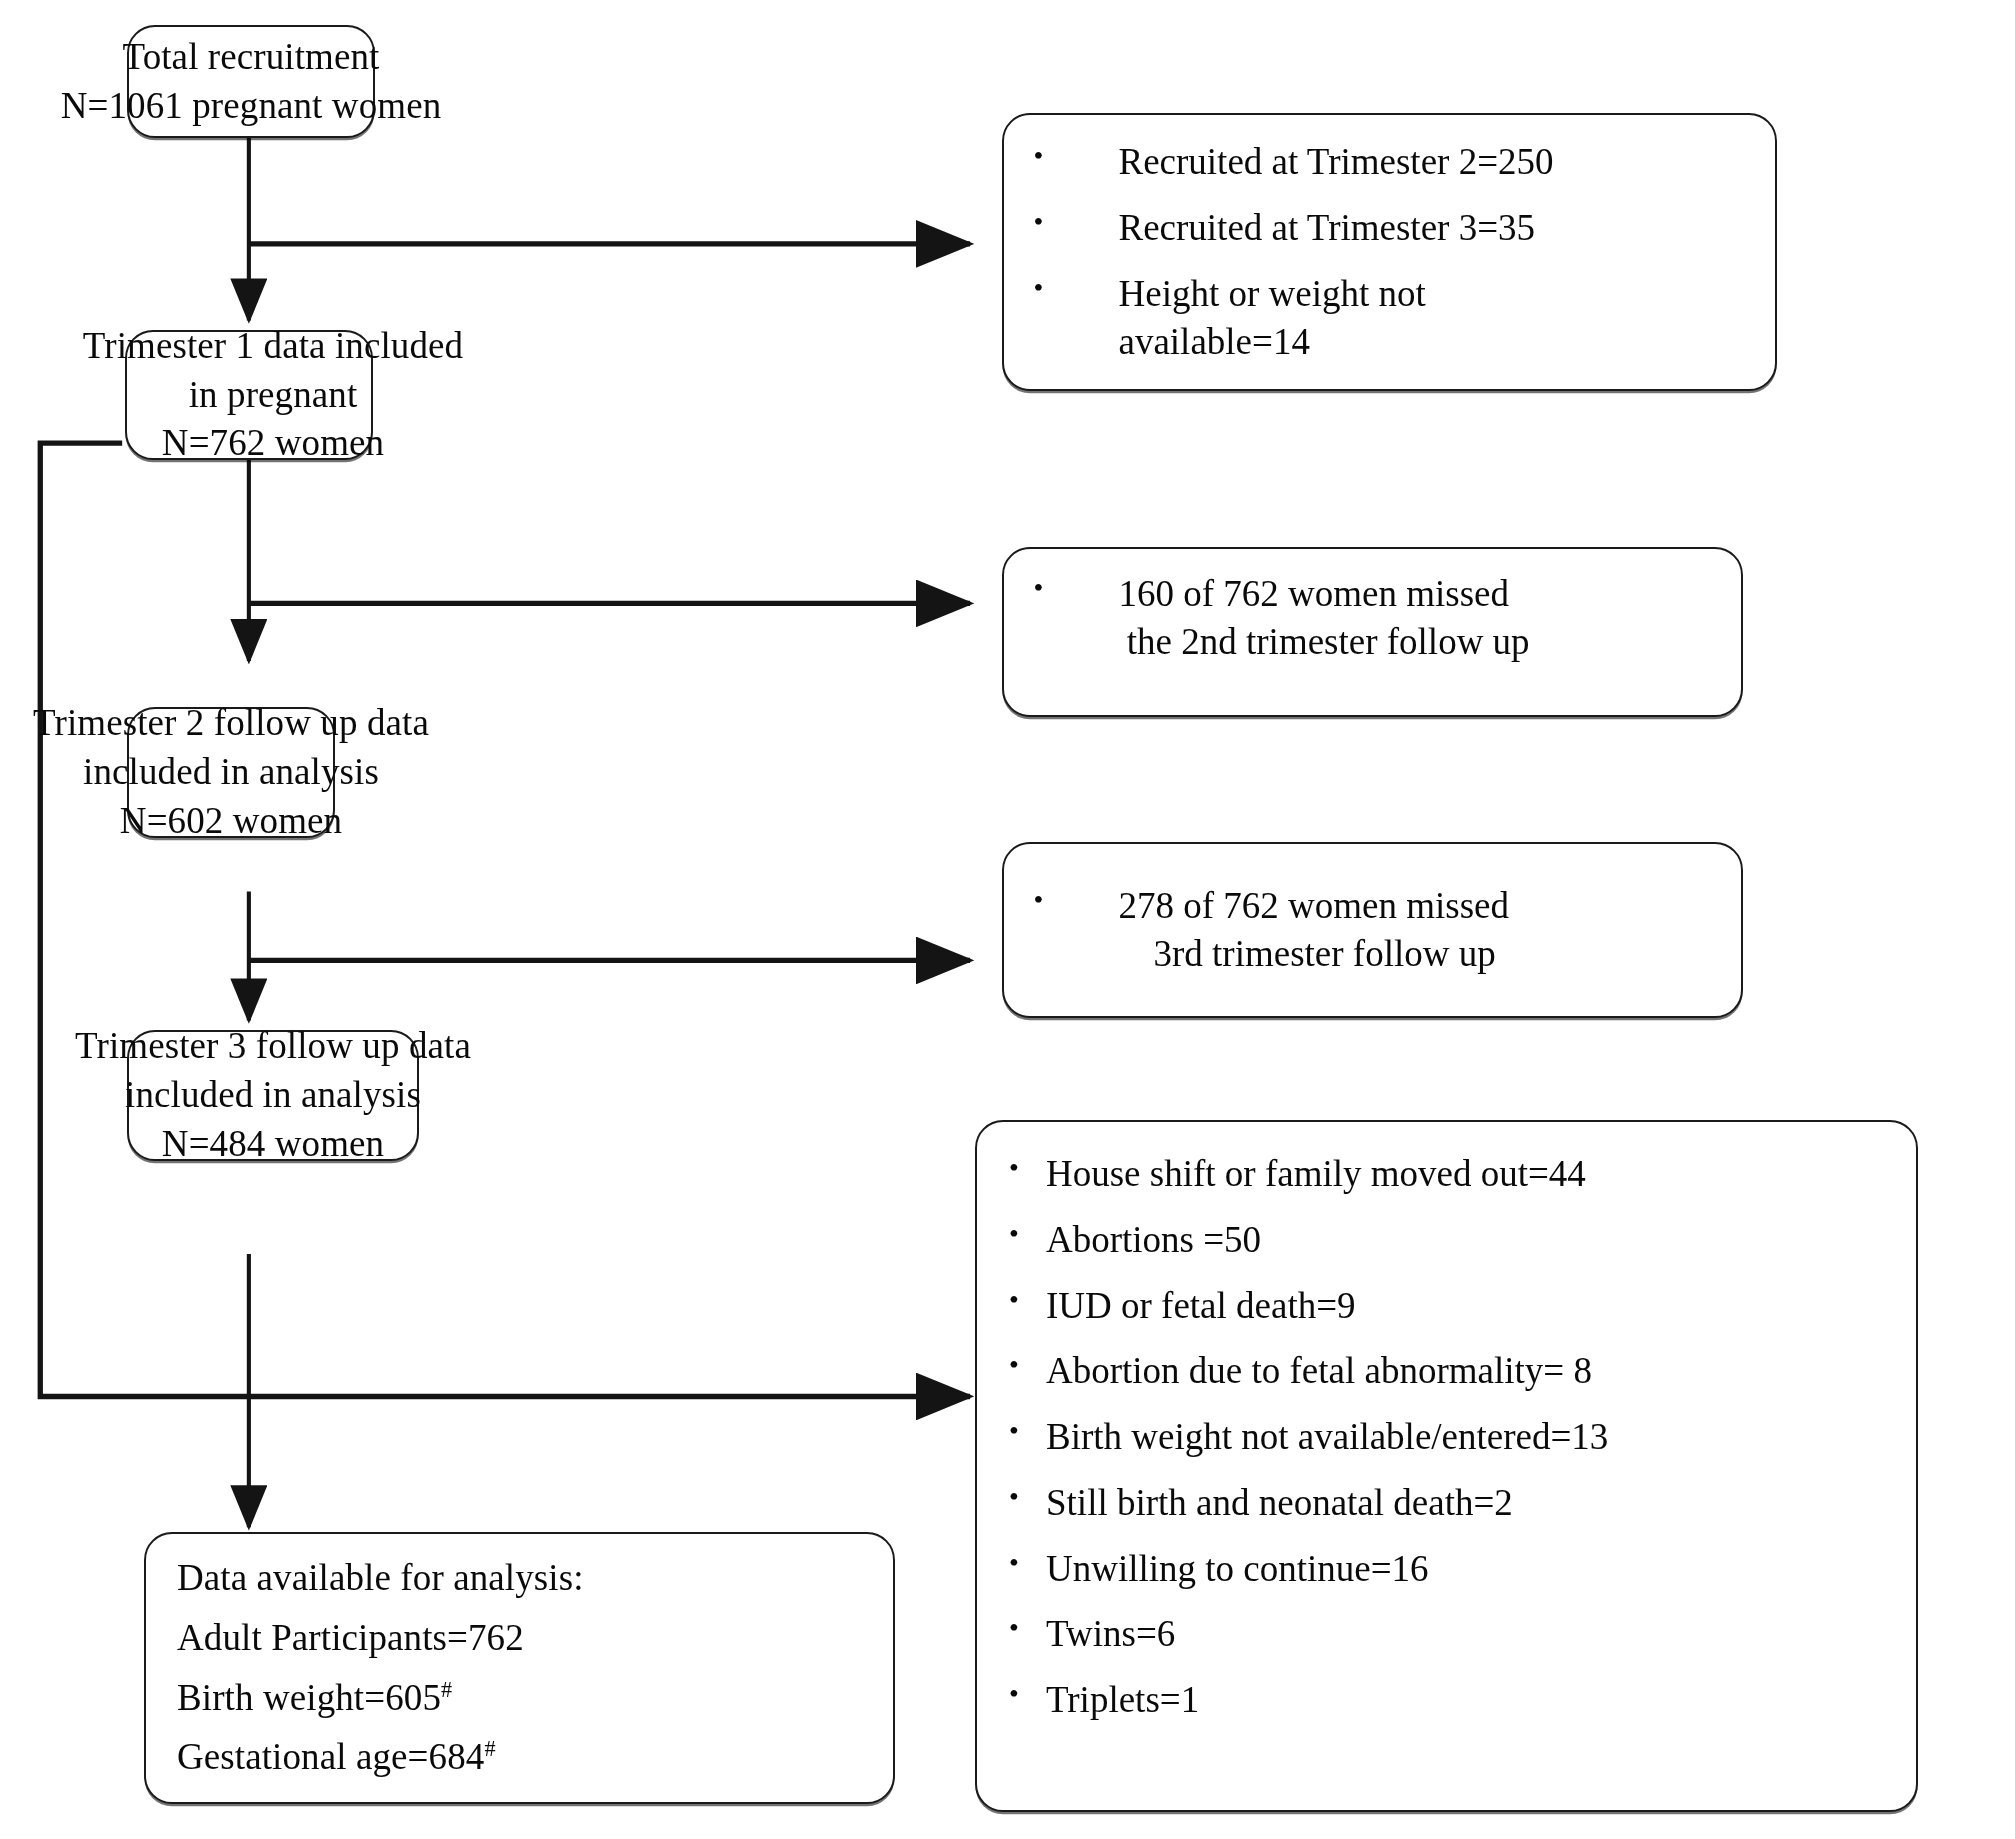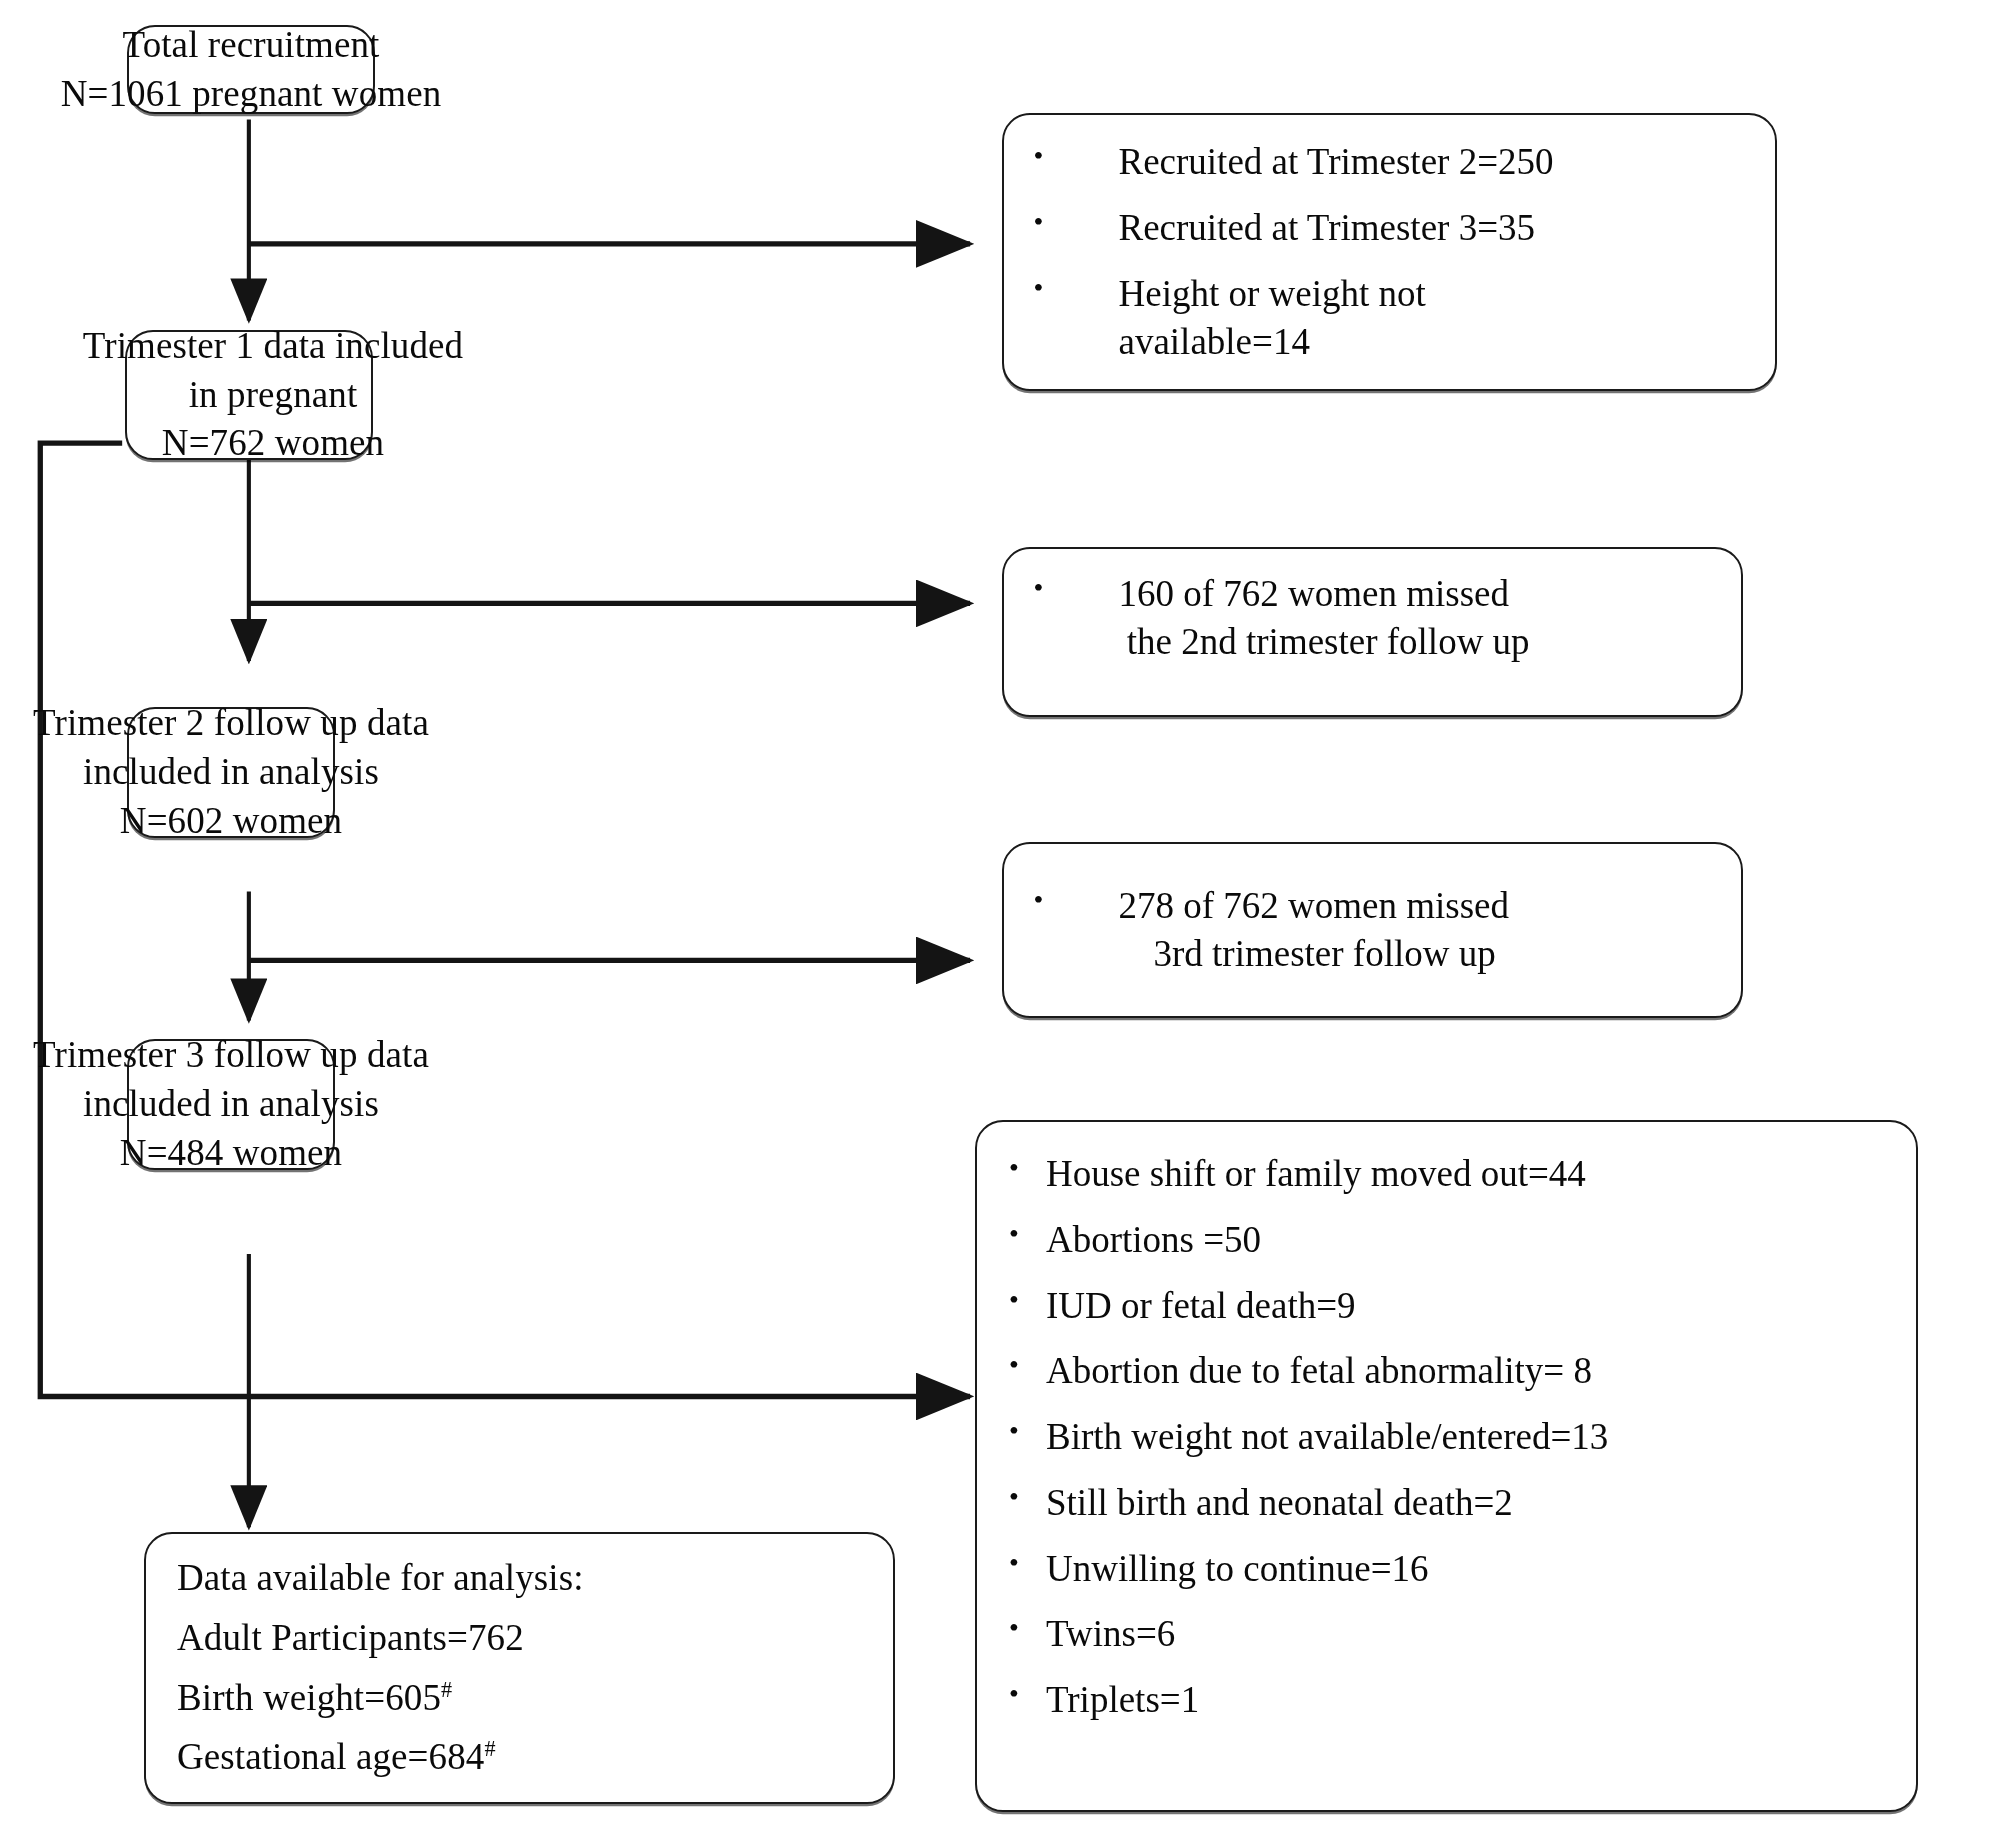--- a/index.html
+++ b/index.html
@@ -101,38 +101,38 @@
 
     <line x1="422" y1="1513" x2="422" y2="1732" stroke="#141414" stroke-width="7" marker-end="url(#arrowhead)"></line>
 
     <line x1="424" y1="1630" x2="1646" y2="1630" stroke="#141414" stroke-width="9" marker-end="url(#arrowhead)"></line>
 
     <line x1="422" y1="2128" x2="422" y2="2592" stroke="#141414" stroke-width="7" marker-end="url(#arrowhead)"></line>
 
     <path d="M 207 752 L 68 752 L 68 2370 L 1646 2370" fill="none" stroke="#141414" stroke-width="9" marker-end="url(#arrowhead)"></path>
   </svg>
 
-  <div class="node centered" style="left:127px; top:25px; width:248px; height:89px;">
+  <div class="node centered" style="left:127px; top:25px; width:248px; height:113px;">
     <div class="node-line">Total recruitment</div>
     <div class="node-line">N=1061 pregnant women</div>
   </div>
 
   <div class="node centered" style="left:125px; top:330px; width:248px; height:130px;padding-left:48px;">
     <div class="node-line">Trimester 1 data included</div>
     <div class="node-line">in pregnant</div>
     <div class="node-line">N=762 women</div>
   </div>
 
   <div class="node centered" style="left:127px; top:671px; width:208px; height:131px;margin-top:36px;">
     <div class="node-line">Trimester 2 follow up data</div>
     <div class="node-line">included in analysis</div>
     <div class="node-line">N=602 women</div>
   </div>
 
-  <div class="node centered" style="left:127px; top:1030px; width:208px; height:131px;margin-top:9px;">
+  <div class="node centered" style="left:127px; top:1030px; width:292px; height:131px;">
     <div class="node-line">Trimester 3 follow up data</div>
     <div class="node-line">included in analysis</div>
     <div class="node-line">N=484 women</div>
   </div>
 
   <div class="node left-align" style="left:144px; top:1532px; width:751px; height:272px;">
     <div class="node-line">Data available for analysis:</div>
     <div class="node-line">Adult Participants=762</div>
     <div class="node-line">
       <span>Birth weight=605</span><sup class="hash">#</sup>

